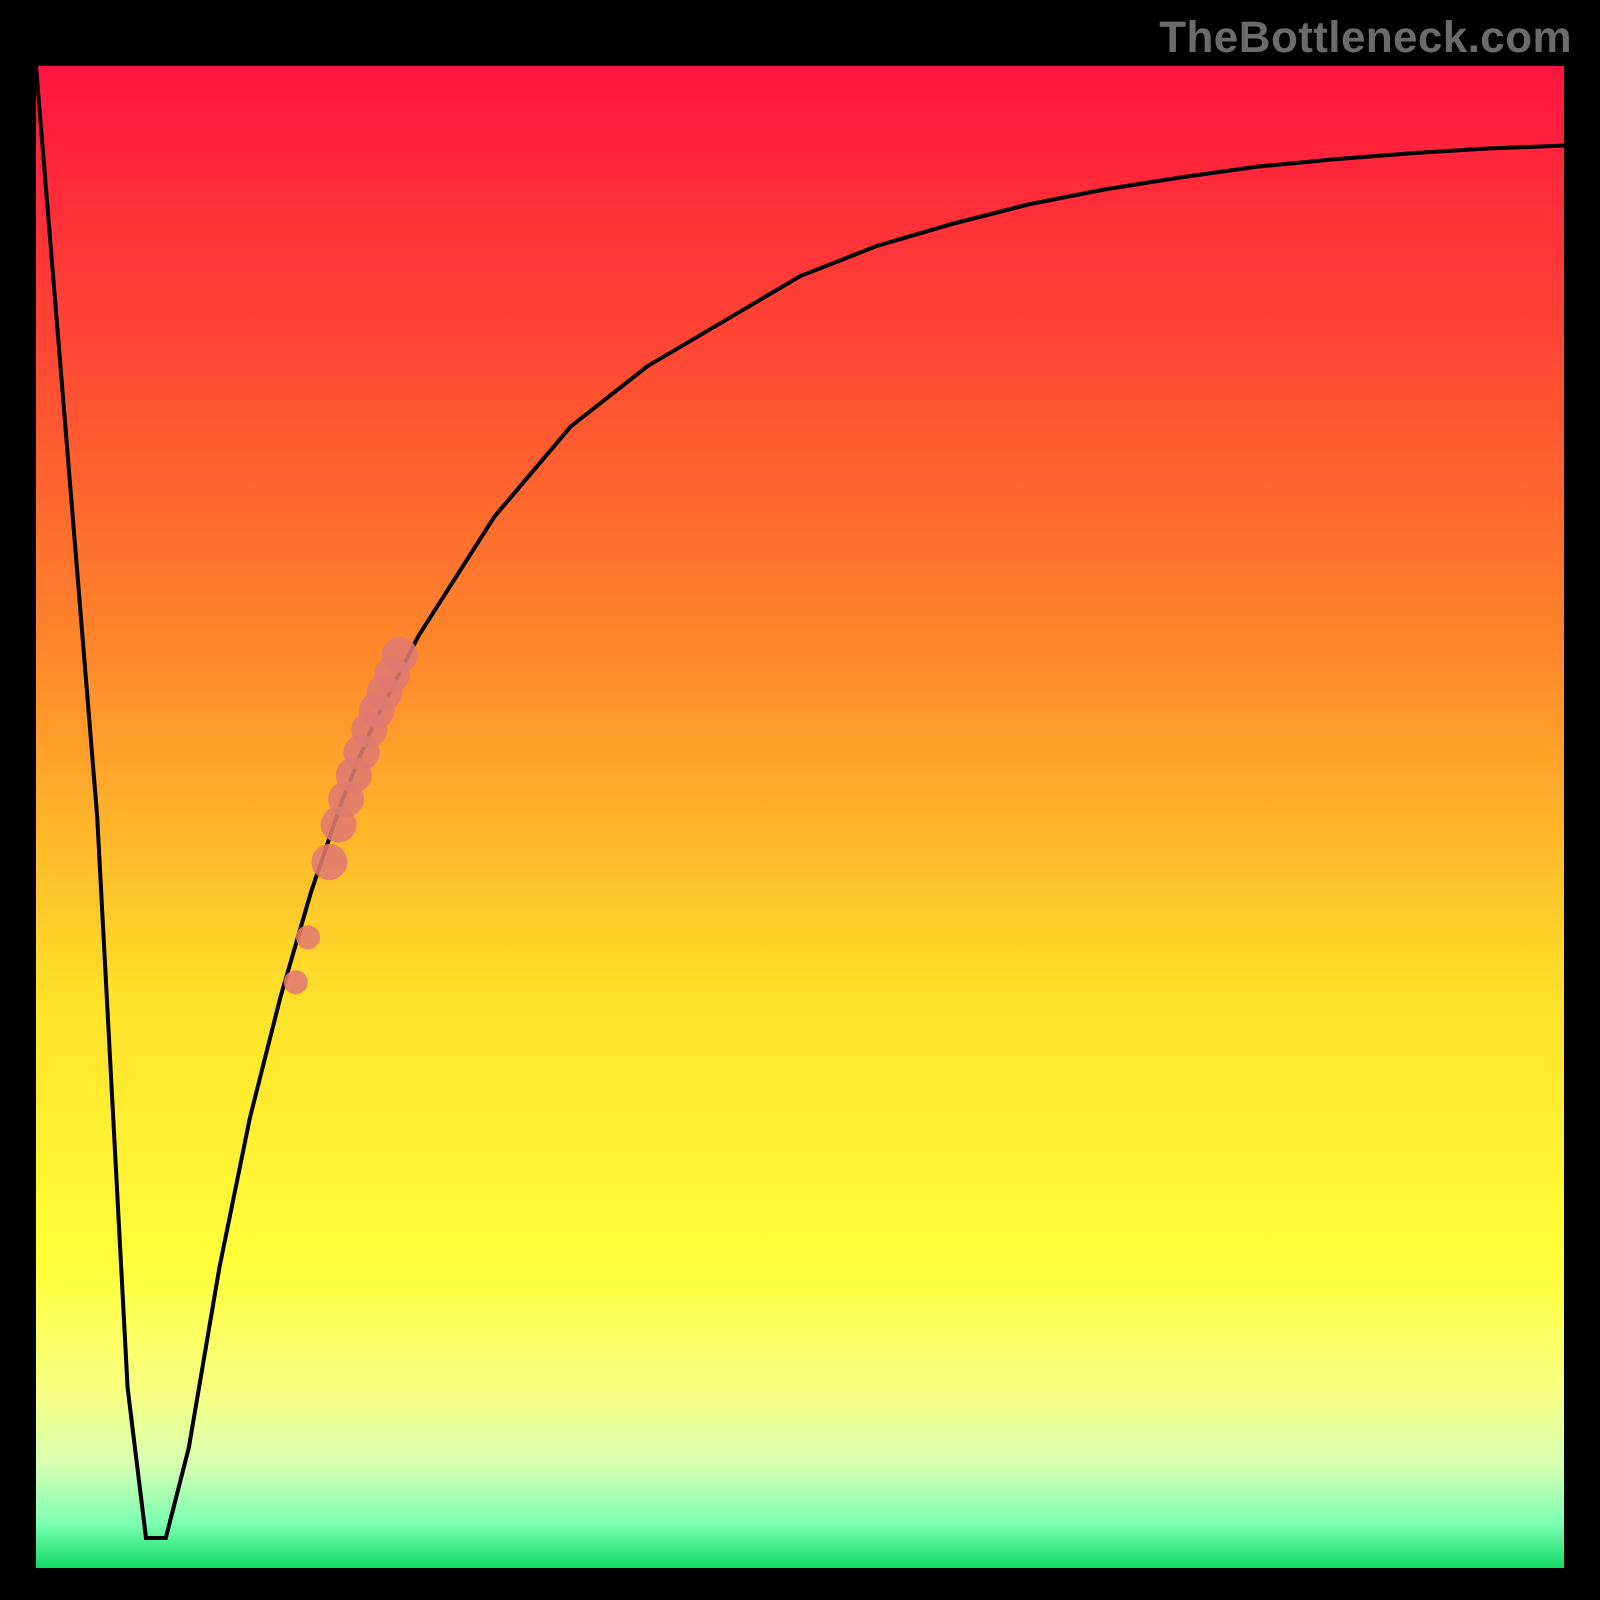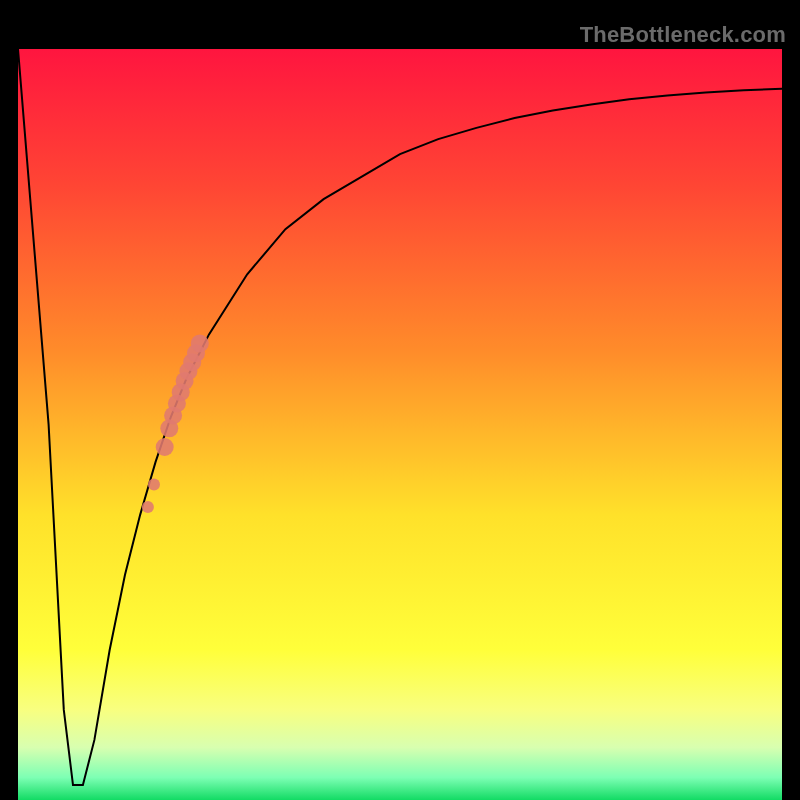--- a/index.html
+++ b/index.html
@@ -6,21 +6,21 @@
     margin: 0;
     padding: 0;
     width: 800px;
     height: 800px;
     background: #000;
     overflow: hidden;
   }
   .frame {
     position: absolute;
     left: 0;
-    top: 16px;
+    top: 0;
     width: 800px;
     height: 560px;
     background: #000;
   }
   .plot-area {
     position: absolute;
     left: 18px;
     top: 33px;
     width: 764px;
     height: 751px;

